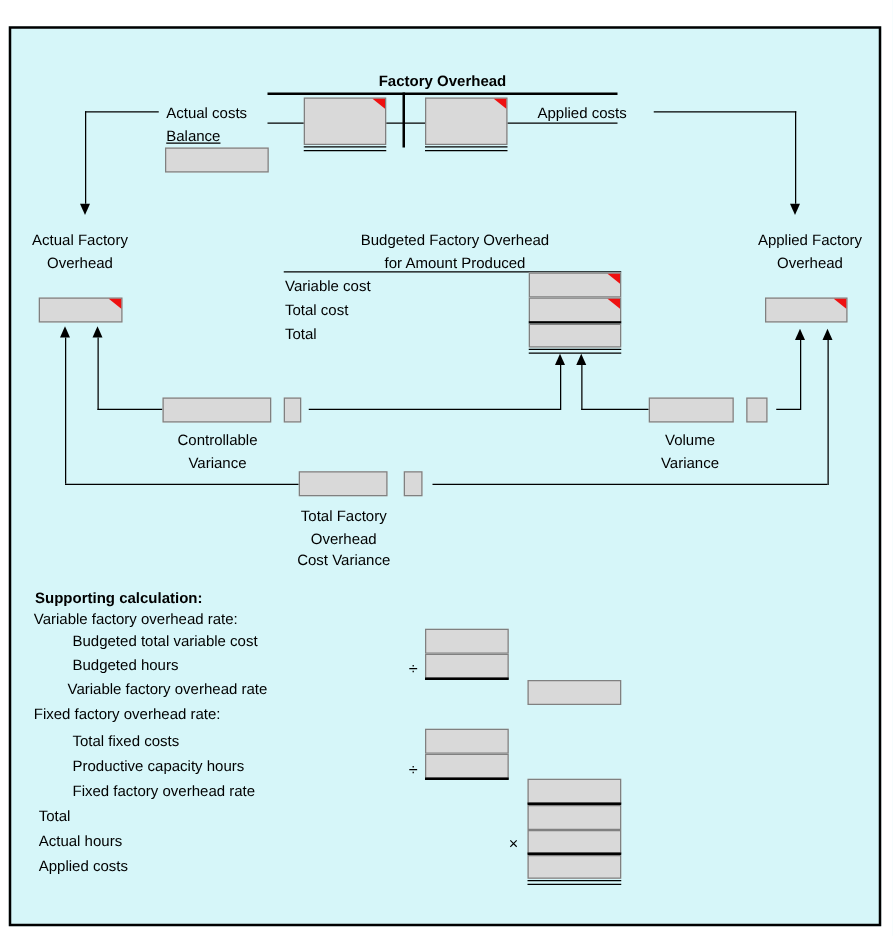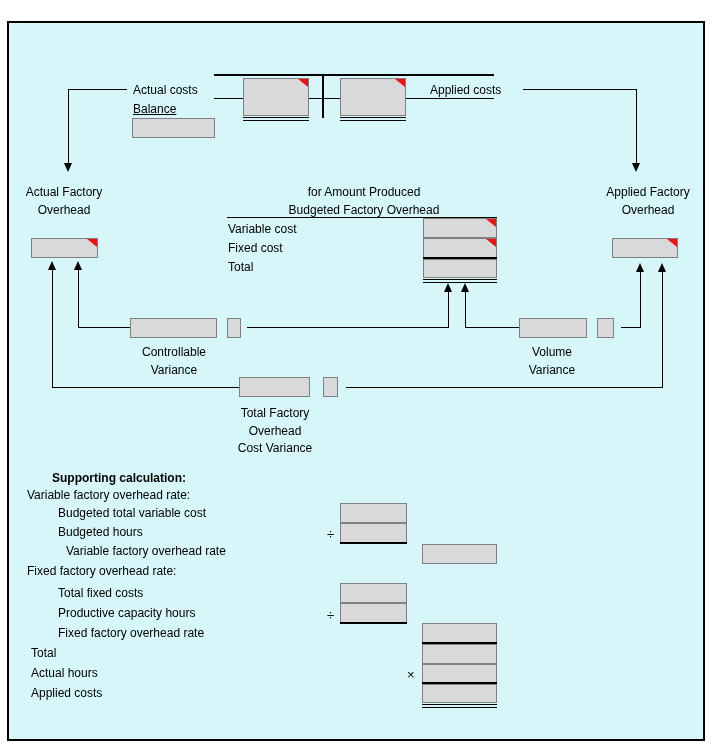--- a/index.html
+++ b/index.html
@@ -22,20 +22,21 @@
   .op{position:absolute;font-size:13px;line-height:13px;}
 </style>
 </head>
 <body>
 
 <div class="page">
 
 
   <div class="panel"></div>
 
+  <div class="lbl ctr b" style="left:254px;top:59px;width:200px;">Factory Overhead</div>
   <div class="hl" style="left:214px;top:74px;width:280px;height:2px;"></div>
   <div class="hl" style="left:214px;top:98px;width:280px;"></div>
   <div class="vl" style="left:322px;top:74px;width:2px;height:44px;"></div>
 
   <div class="box" style="left:243px;top:78px;width:66px;height:38px;">
     <div class="mk"></div>
   </div>
   <div class="dbl" style="left:243px;top:117px;width:66px;"></div>
 
   <div class="box" style="left:340px;top:78px;width:66px;height:38px;">
@@ -54,31 +55,31 @@
 
   <div class="hl" style="left:523px;top:89px;width:114px;"></div>
   <div class="vl" style="left:636px;top:89px;height:74px;"></div>
   <div class="adown" style="left:632px;top:163px;"></div>
 
   <div class="lbl ctr stack" style="left:14px;top:184px;width:100px;">
     <span>Actual Factory</span>
     <span>Overhead</span>
   </div>
   <div class="lbl ctr stack" style="left:264px;top:184px;width:200px;">
+    <span>Budgeted Factory Overhead</span>
     <span>for Amount Produced</span>
-    <span>Budgeted Factory Overhead</span>
   </div>
   <div class="lbl ctr stack" style="left:598px;top:184px;width:100px;">
     <span>Applied Factory</span>
     <span>Overhead</span>
   </div>
 
   <div class="hl" style="left:227px;top:217px;width:270px;"></div>
   <div class="lbl" style="left:228px;top:223px;">Variable cost</div>
-  <div class="lbl" style="left:228px;top:242px;">Fixed cost</div>
+  <div class="lbl" style="left:228px;top:242px;">Total cost</div>
   <div class="lbl" style="left:228px;top:261px;">Total</div>
 
   <div class="box" style="left:423px;top:218px;width:74px;height:20px;">
     <div class="mk"></div>
   </div>
   <div class="box" style="left:423px;top:238px;width:74px;height:20px;">
     <div class="mk"></div>
   </div>
   <div class="sum" style="left:423px;top:257px;width:74px;"></div>
   <div class="box" style="left:423px;top:259px;width:74px;height:19px;"></div>
@@ -124,26 +125,26 @@
   <div class="box" style="left:323px;top:377px;width:15px;height:20px;"></div>
   <div class="hl" style="left:346px;top:387px;width:316px;"></div>
   <div class="vl" style="left:662px;top:272px;height:116px;"></div>
   <div class="aup" style="left:658px;top:263px;"></div>
   <div class="lbl ctr stack" style="left:225px;top:405px;width:100px;">
     <span>Total Factory</span>
     <span>Overhead</span>
     <span>Cost Variance</span>
   </div>
 
-  <div class="lbl b" style="left:52px;top:472px;">Supporting calculation:</div>
+  <div class="lbl b" style="left:28px;top:472px;">Supporting calculation:</div>
 
   <div class="lbl" style="left:27px;top:489px;">Variable factory overhead rate:</div>
   <div class="lbl" style="left:58px;top:507px;">Budgeted total variable cost</div>
   <div class="lbl" style="left:58px;top:526px;text-align:right;">Budgeted hours</div>
-  <div class="lbl" style="left:66px;top:545px;">Variable factory overhead rate</div>
+  <div class="lbl" style="left:54px;top:545px;">Variable factory overhead rate</div>
 
   <div class="box" style="left:340px;top:503px;width:67px;height:20px;"></div>
   <div class="op" style="left:327px;top:528px;">÷</div>
   <div class="box" style="left:340px;top:523px;width:67px;height:20px;"></div>
   <div class="sum" style="left:340px;top:542px;width:67px;"></div>
   <div class="box" style="left:422px;top:544px;width:75px;height:20px;"></div>
 
   <div class="lbl" style="left:27px;top:565px;">Fixed factory overhead rate:</div>
   <div class="lbl" style="left:58px;top:587px;">Total fixed costs</div>
   <div class="lbl" style="left:58px;top:607px;">Productive capacity hours</div>

